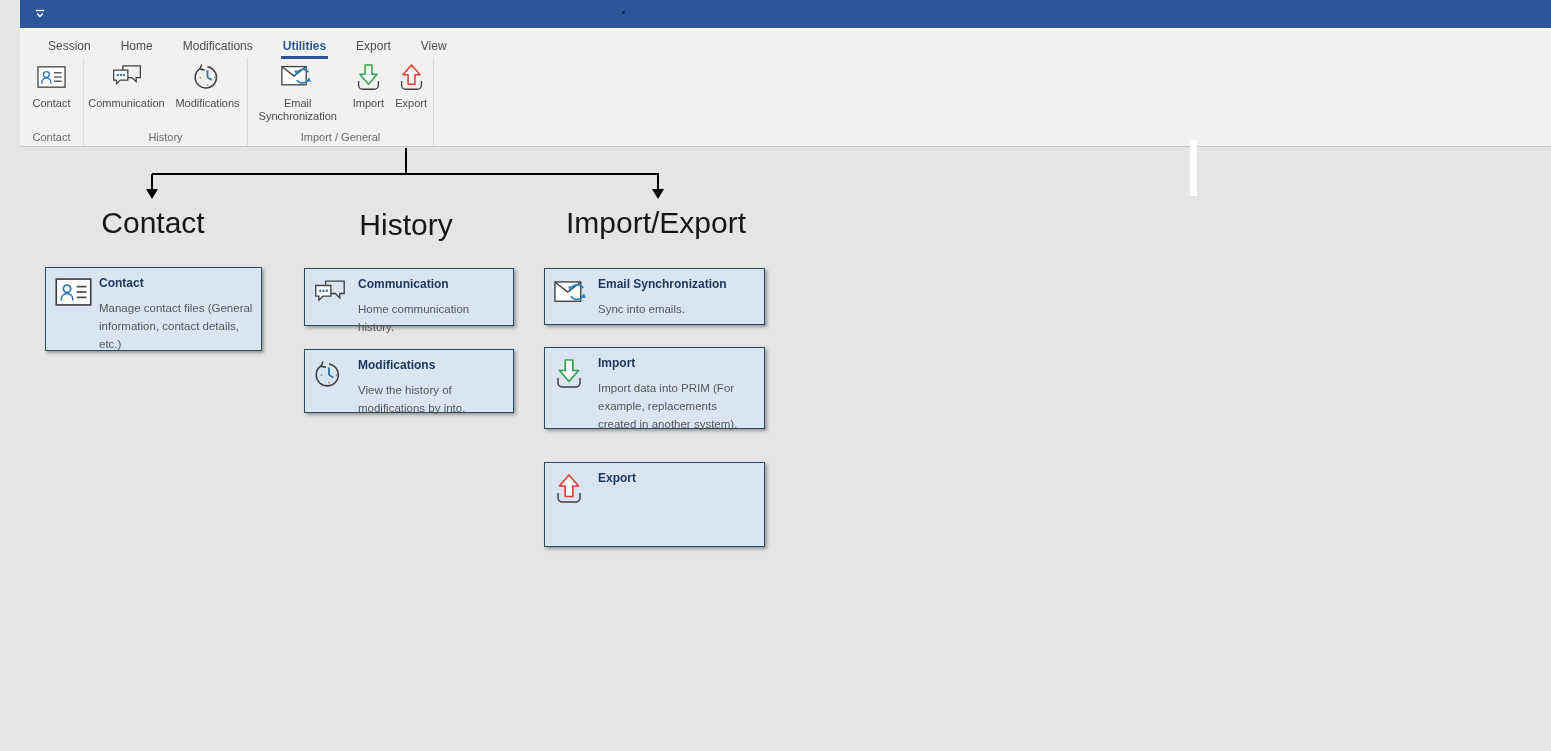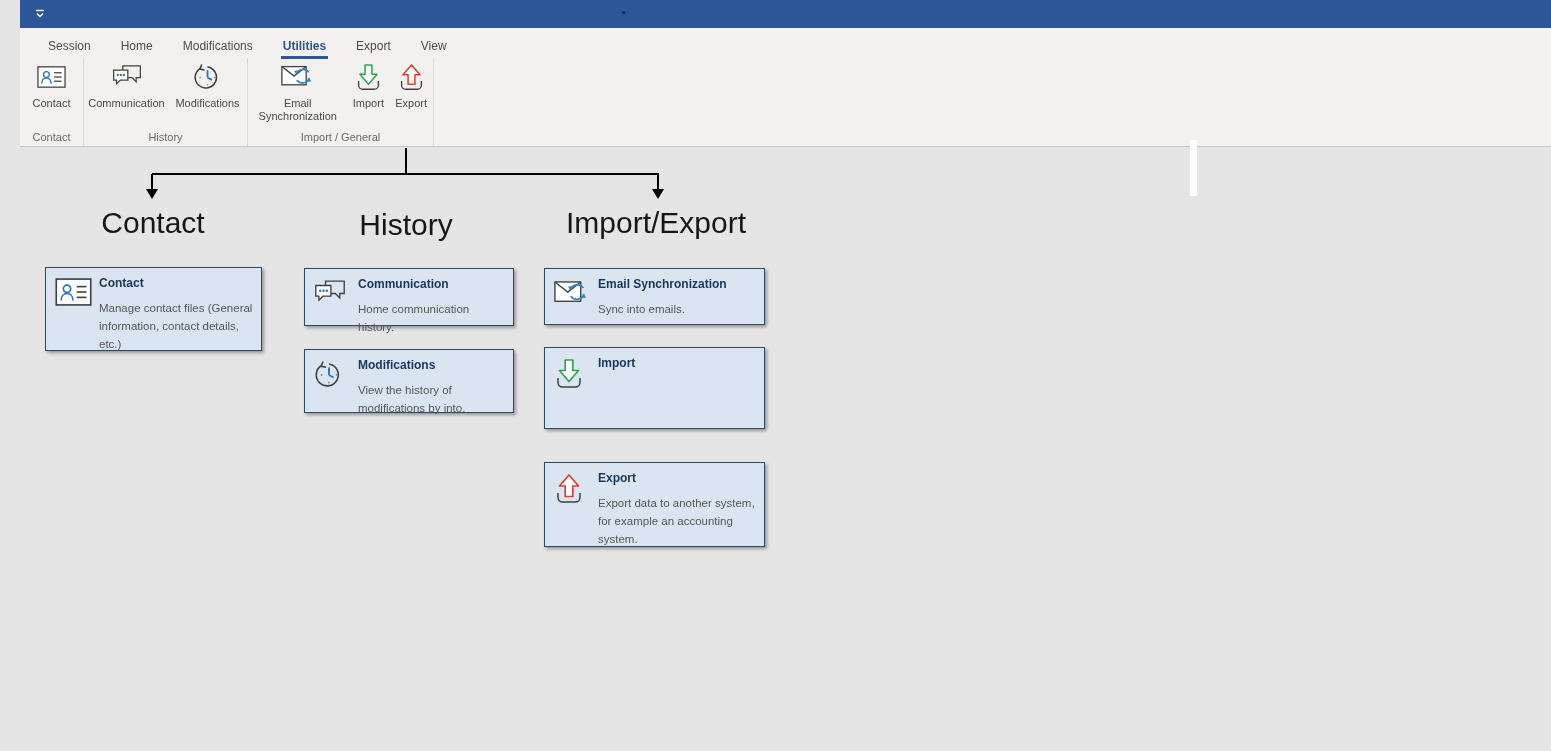--- a/index.html
+++ b/index.html
@@ -246,29 +246,29 @@
 
   <div class="card" style="left:544px;top:347px;width:221px;height:82px">
     <div class="card-icon">
       <svg width="30" height="32" viewBox="0 0 30 32">
         <path d="M11.2 2 h7.6 v10.5 h5.7 L15 23.5 L5.5 12.5 h5.7 Z" fill="#ffffff" stroke="#2ea44f" stroke-width="1.7" stroke-linejoin="round"></path>
         <path d="M4 20 v4.5 a4.5 4.5 0 0 0 4.5 4.5 h13 a4.5 4.5 0 0 0 4.5 -4.5 V20" fill="none" stroke="#404040" stroke-width="1.5"></path>
       </svg>
     </div>
     <div class="card-text">
       <div class="card-title">Import</div>
+      <div class="card-desc">Import data into PRIM (For example, replacements created in another system).</div>
     </div>
   </div>
 
   <div class="card" style="left:544px;top:462px;width:221px;height:85px">
     <div class="card-icon">
       <svg width="30" height="32" viewBox="0 0 30 32">
         <path d="M15 2 L24.5 13 h-5.7 v10.5 h-7.6 V13 H5.5 Z" fill="#ffffff" stroke="#e03c31" stroke-width="1.7" stroke-linejoin="round"></path>
         <path d="M4 20 v4.5 a4.5 4.5 0 0 0 4.5 4.5 h13 a4.5 4.5 0 0 0 4.5 -4.5 V20" fill="none" stroke="#404040" stroke-width="1.5"></path>
       </svg>
     </div>
     <div class="card-text">
       <div class="card-title">Export</div>
-      <div class="card-desc">Export data to another system, for example an accounting system.</div>
     </div>
   </div>
 
 </div>
 
 </body></html>

